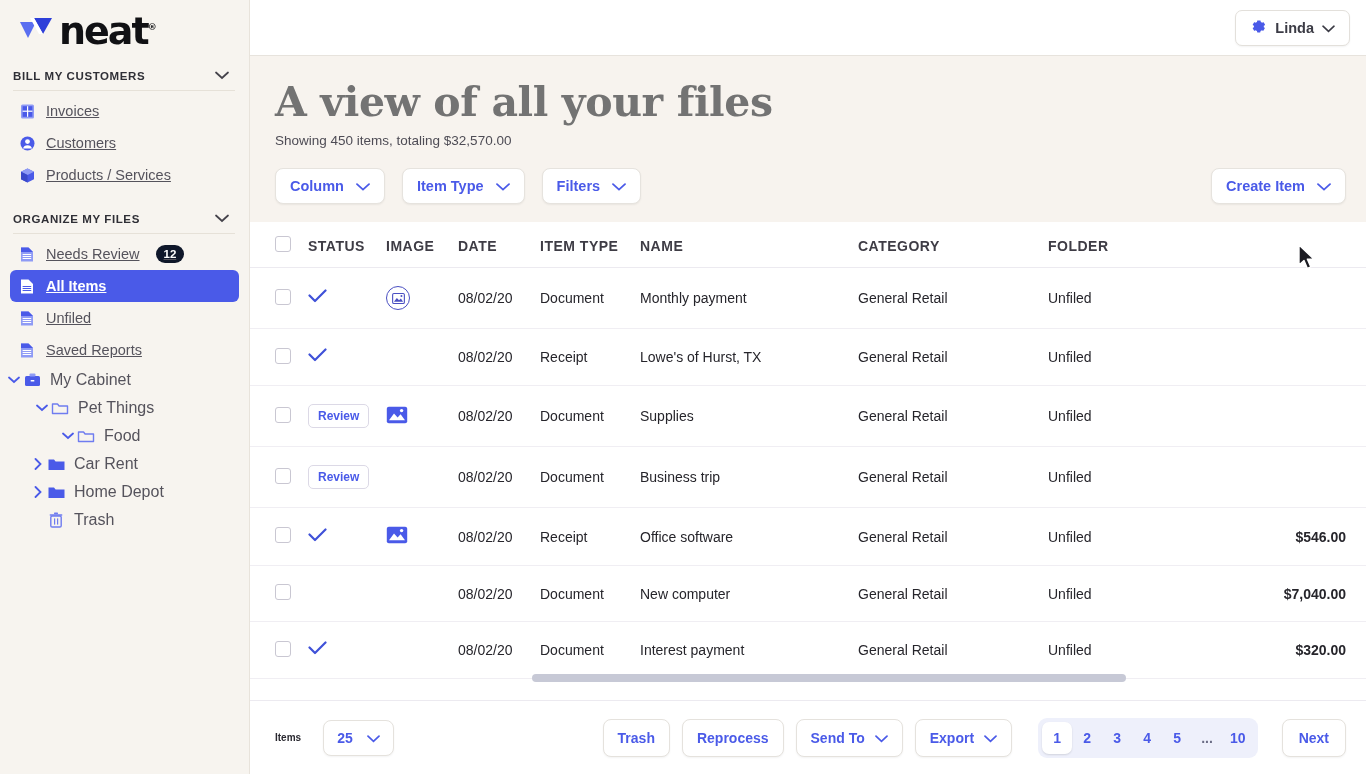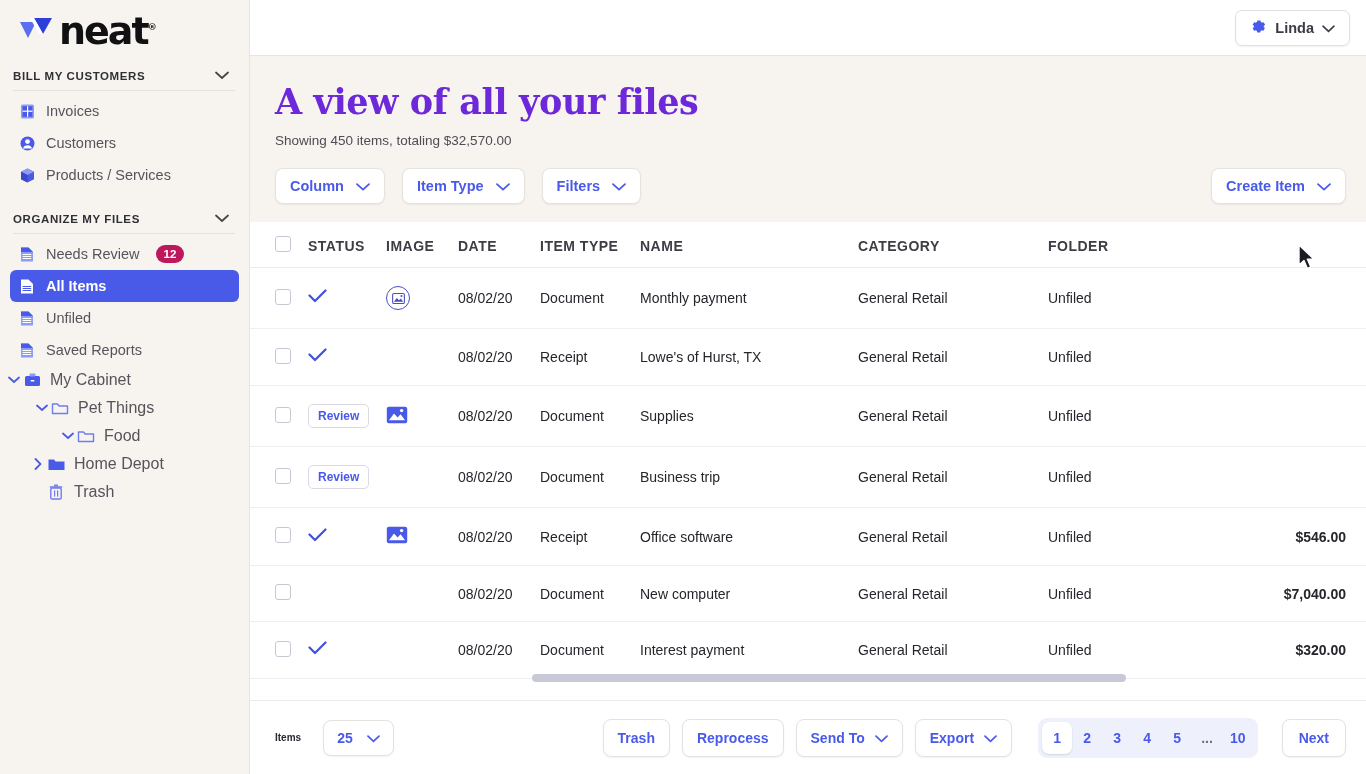--- a/index.html
+++ b/index.html
@@ -35,26 +35,27 @@
     color: #2f2f36; text-transform: uppercase;
   }
   .section-head .chev { color: #44424a; font-size: 11px; }
   .divider { height: 1px; background: #e6e1d8; margin: 2px 14px 4px 13px; }
 
   .nav-item {
     display: flex; align-items: center; gap: 10px;
     height: 32px; margin: 0 10px; padding: 0 8px;
     border-radius: 6px; font-size: 14.5px; color: #55535c;
     cursor: pointer;
+    text-decoration: underline;
   }
   .nav-item .ico { width: 18px; height: 18px; display: flex; align-items: center; justify-content: center; flex: 0 0 18px; }
   .nav-item.active { background: #4a5ae8; color: #ffffff; font-weight: 700; }
   .nav-item.active .ico svg { fill: #ffffff; }
   .badge-count {
-    background: #be185d; color: #fff; font-size: 11.5px; font-weight: 700;
+    background: #0f172a; color: #fff; font-size: 11.5px; font-weight: 700;
     border-radius: 10px; padding: 1px 8px; margin-left: 6px; line-height: 16px;
   }
   .tree-row { display: flex; align-items: center; height: 28px; font-size: 16px; color: #55535c; cursor: pointer; }
   .tw { width: 16px; display: flex; align-items: center; justify-content: center; color: #4a5ae8; font-size: 12px; flex: 0 0 16px; }
   .tree-row .ico { width: 20px; margin-right: 8px; display: flex; align-items: center; justify-content: center; flex: 0 0 20px; }
 
   
   .main { flex: 1 1 auto; height: 774px; display: flex; flex-direction: column; position: relative; }
   .topbar {
     height: 56px; background: #ffffff; border-bottom: 1px solid #e7e3dd;
@@ -63,21 +64,21 @@
   }
   .user-btn {
     display: flex; align-items: center; gap: 8px;
     background: #fff; border: 1px solid #e3e0db; border-radius: 7px;
     padding: 7px 14px; font-size: 14.5px; font-weight: 700; color: #3b3b45;
     box-shadow: 0 1px 2px rgba(0,0,0,.05); cursor: pointer;
   }
   .content-head { background: #f7f3ee; padding: 26px 0 0 0; flex: 0 0 auto; }
   .page-title {
     font-family: "DejaVu Serif", serif;
-    font-size: 35px; font-weight: 700; color: #6d28d9; letter-spacing: -0.4px;
+    font-size: 41px; font-weight: 700; color: #737373; letter-spacing: -0.4px;
     padding-left: 25px; line-height: 40px;
   }
   .page-sub { font-size: 13.5px; color: #4e4c55; padding-left: 25px; margin-top: 11px; }
   .toolbar { display: flex; align-items: center; padding: 20px 20px 18px 25px; gap: 17px; text-align: center; }
   .tb-btn {
     display: inline-flex; align-items: center; gap: 12px;
     background: #fff; border: 1px solid #e6e3de; border-radius: 8px;
     padding: 9px 14px; font-size: 14.5px; font-weight: 700; color: #4a5ae8;
     box-shadow: 0 1px 2px rgba(0,0,0,.06); cursor: pointer;
   }
@@ -309,20 +310,33 @@
           </svg>
       </span>
       <span class="ico">
         <svg width="19" height="15" viewBox="0 0 19 15">
             <path d="M1.5 12.5V3h5l1.6 2h8.4v7.5z" fill="none" stroke="#6f7cf0" stroke-width="1.4" stroke-linejoin="round"></path>
           </svg>
       </span>
       <span>Food</span>
     </div>
 
+    <div class="tree-row" style="padding-left:30px;">
+      <span class="tw">
+        <svg width="8" height="12" viewBox="0 0 8 12">
+            <path d="M1.5 1 L6.5 6 L1.5 11" stroke="#4a5ae8" stroke-width="1.8" fill="none" stroke-linecap="round"></path>
+          </svg>
+      </span>
+      <span class="ico">
+        <svg width="19" height="15" viewBox="0 0 19 15">
+            <path d="M1.5 13V2.5h5.5l1.6 2h8.9V13z" fill="#4a5ae8"></path>
+          </svg>
+      </span>
+      <span>Car Rent</span>
+    </div>
 
     <div class="tree-row" style="padding-left:30px;">
       <span class="tw">
         <svg width="8" height="12" viewBox="0 0 8 12">
             <path d="M1.5 1 L6.5 6 L1.5 11" stroke="#4a5ae8" stroke-width="1.8" fill="none" stroke-linecap="round"></path>
           </svg>
       </span>
       <span class="ico">
         <svg width="19" height="15" viewBox="0 0 19 15">
             <path d="M1.5 13V2.5h5.5l1.6 2h8.9V13z" fill="#4a5ae8"></path>

